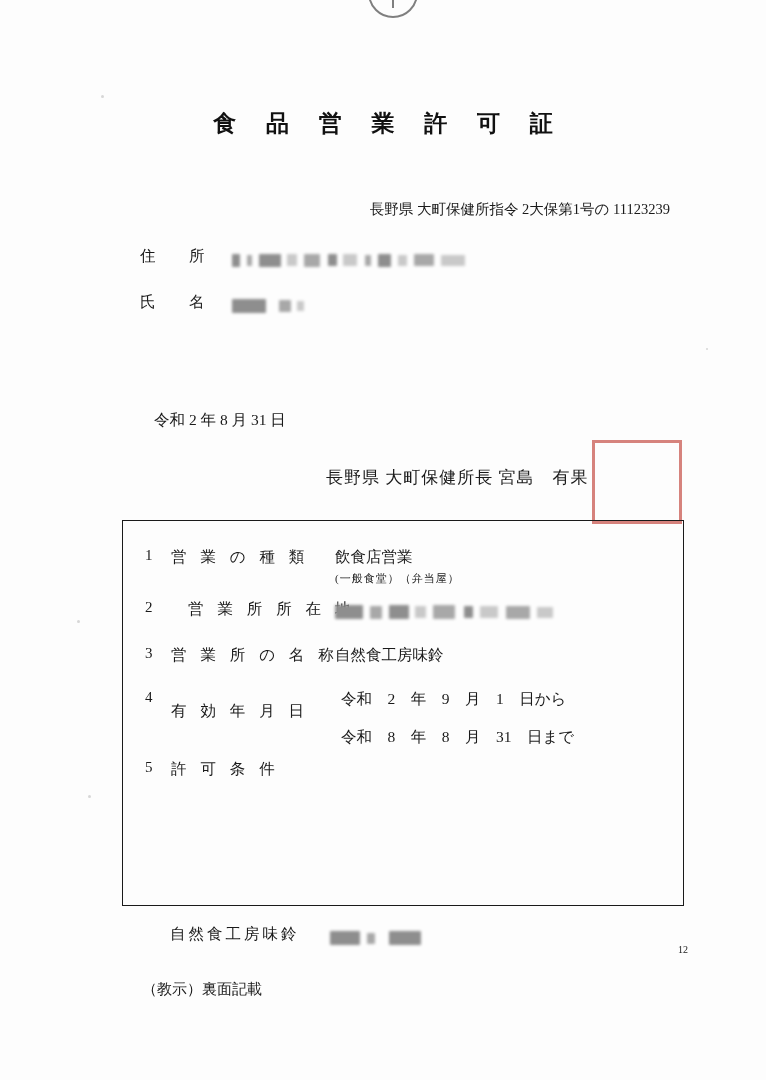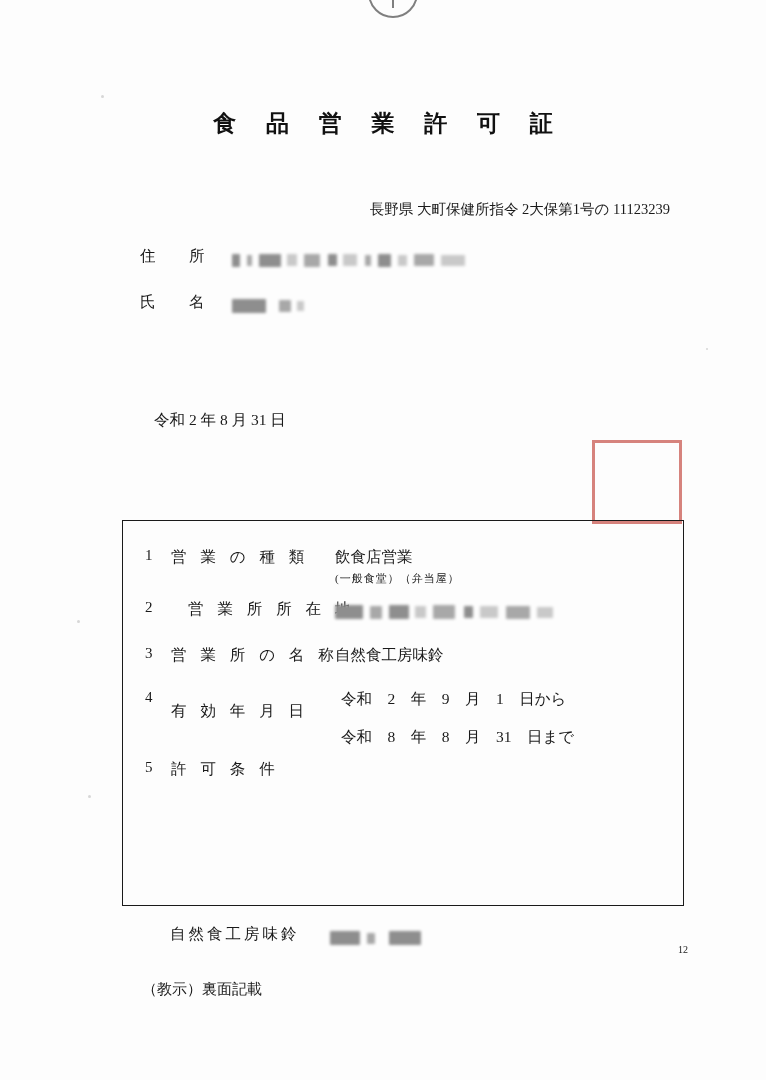--- a/index.html
+++ b/index.html
@@ -250,20 +250,21 @@
   </div>
   <div style="position:absolute; left:232px; top:296px;">
     <span class="redact dark" style="width:34px; height:14px;"></span>
     <span class="redact mid" style="width:12px; height:12px; margin-left:9px;"></span>
     <span class="redact light" style="width:7px; height:10px; margin-left:2px;"></span>
   </div>
 
 
   <div class="date-line">令和 2 年 8 月 31 日</div>
 
+  <div class="issuer">長野県 大町保健所長 宮島　有果</div>
 
   <div class="seal">
     <div class="seal-inner">
       <span class="seal-col">長野県</span>
       <span class="seal-col">大町保健</span>
       <span class="seal-col">所長之印</span>
     </div>
   </div>
 
   <div class="box">

